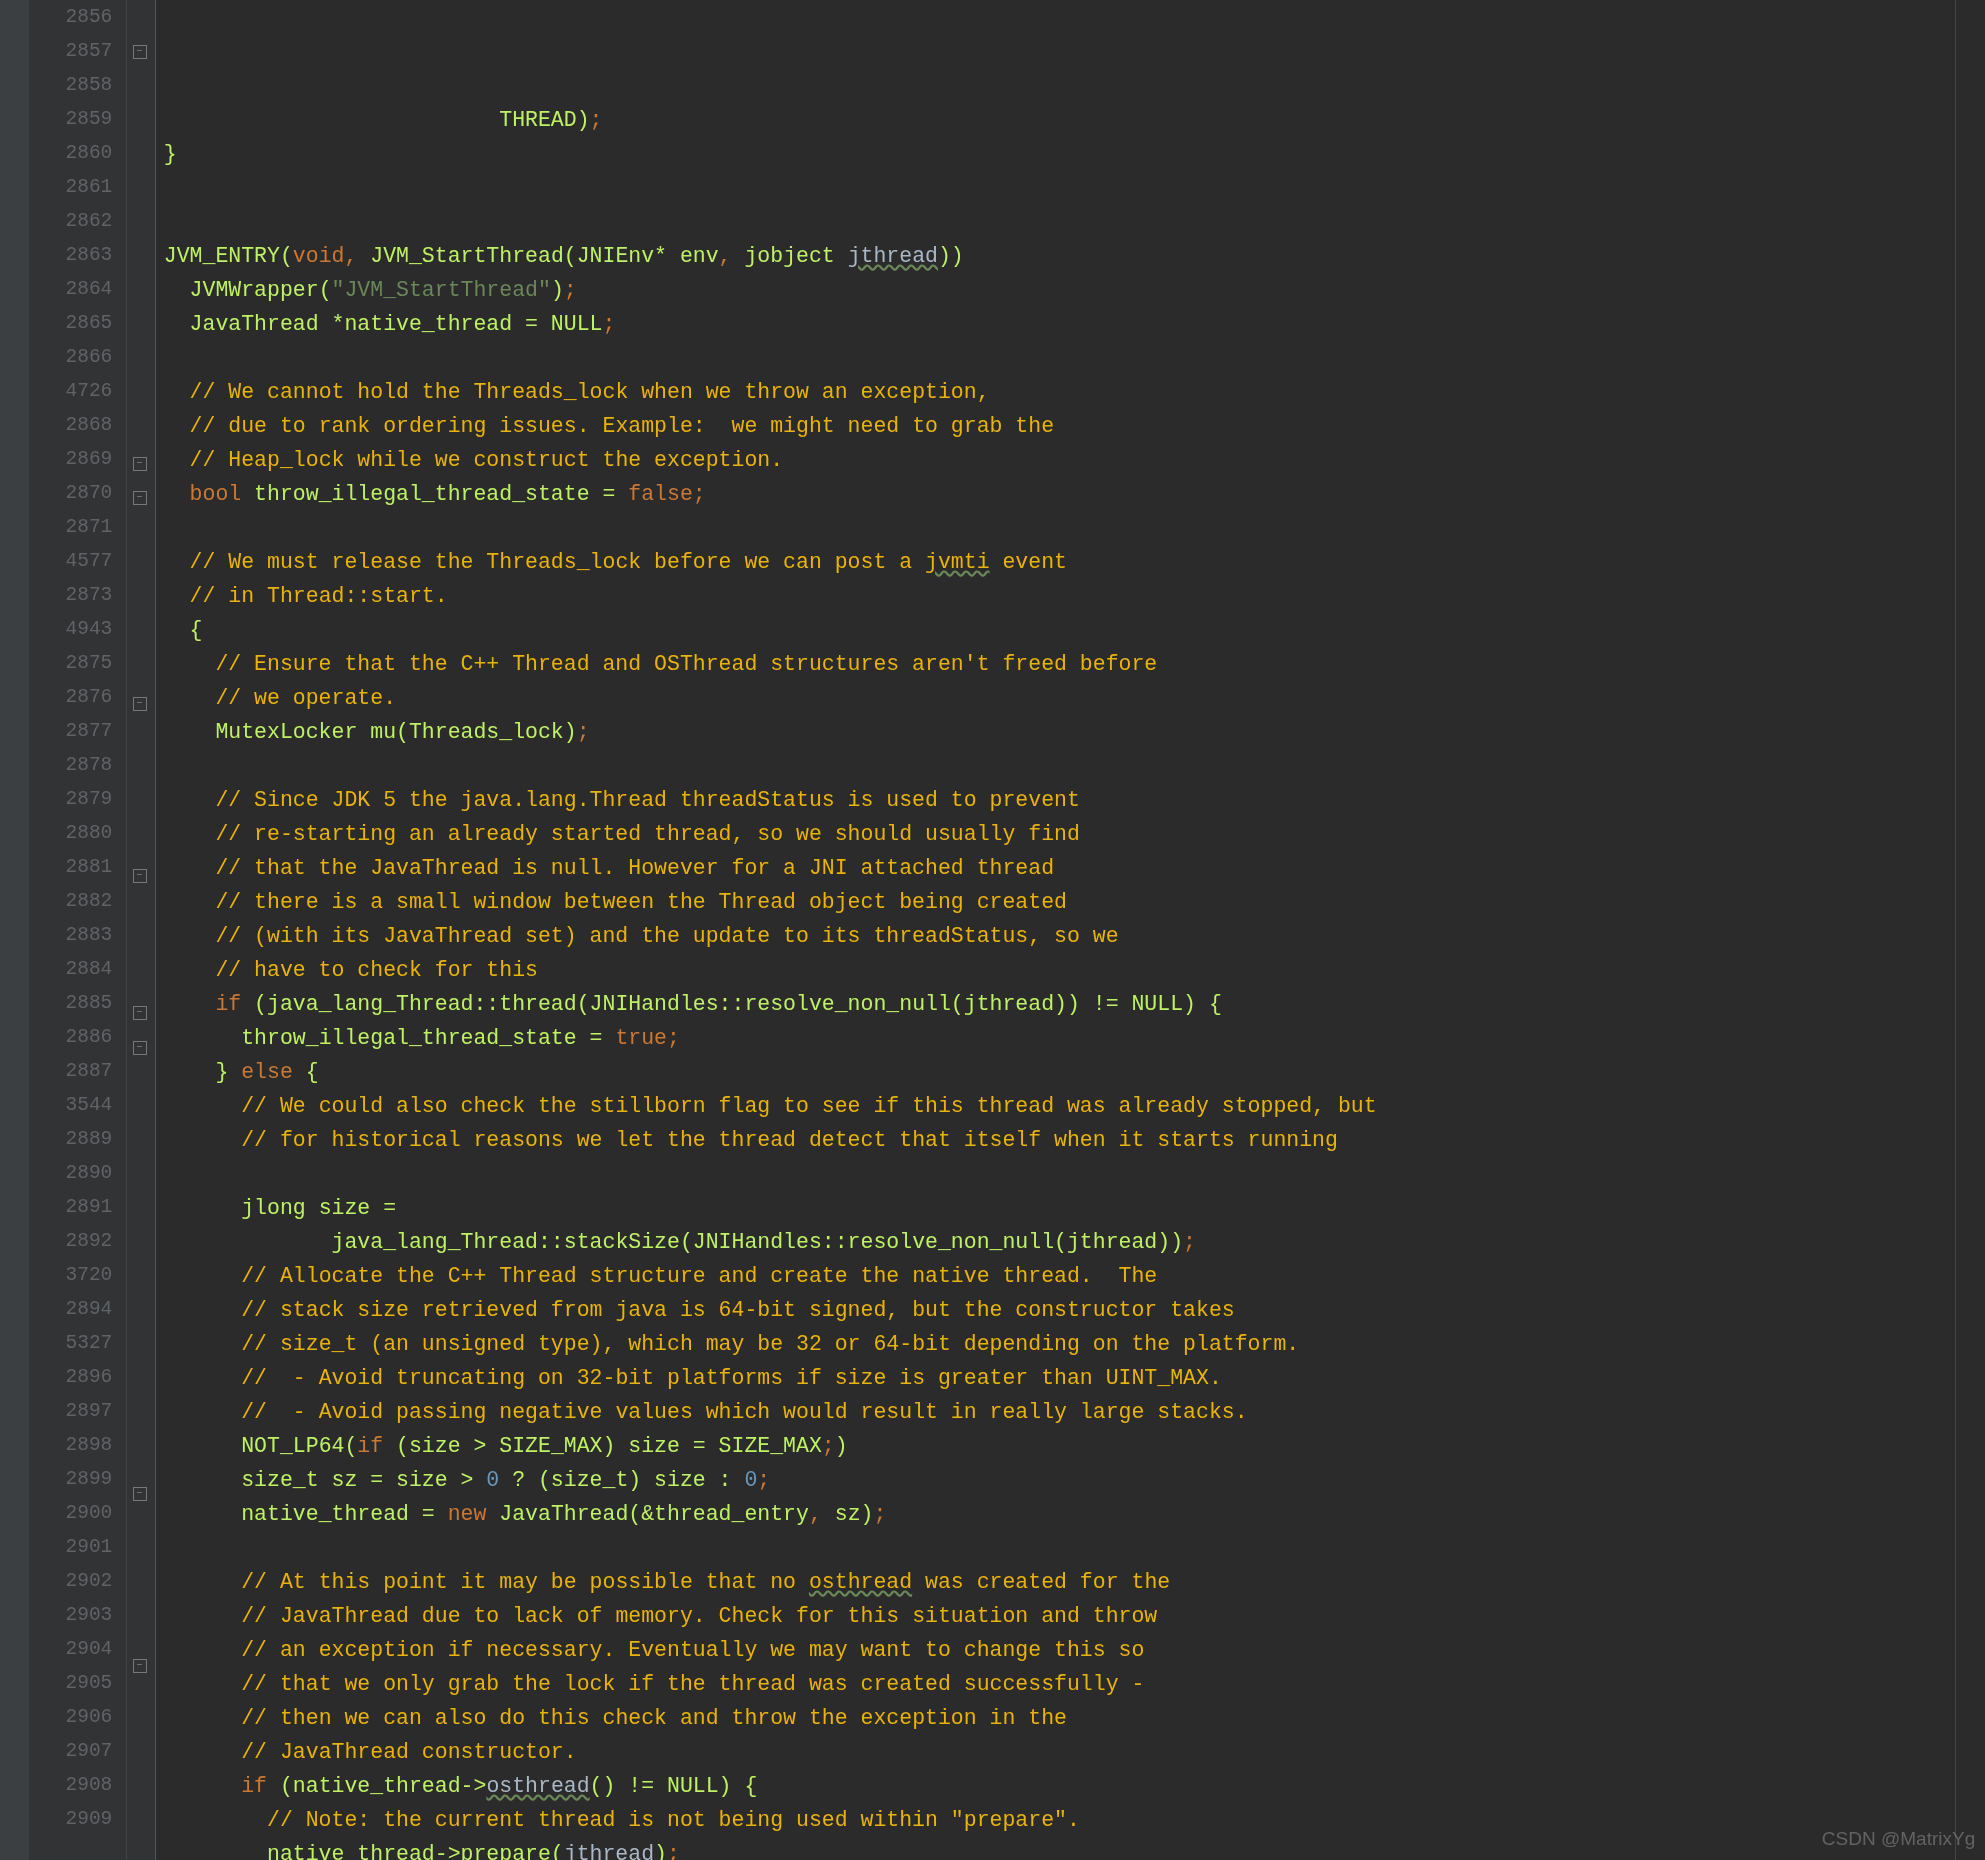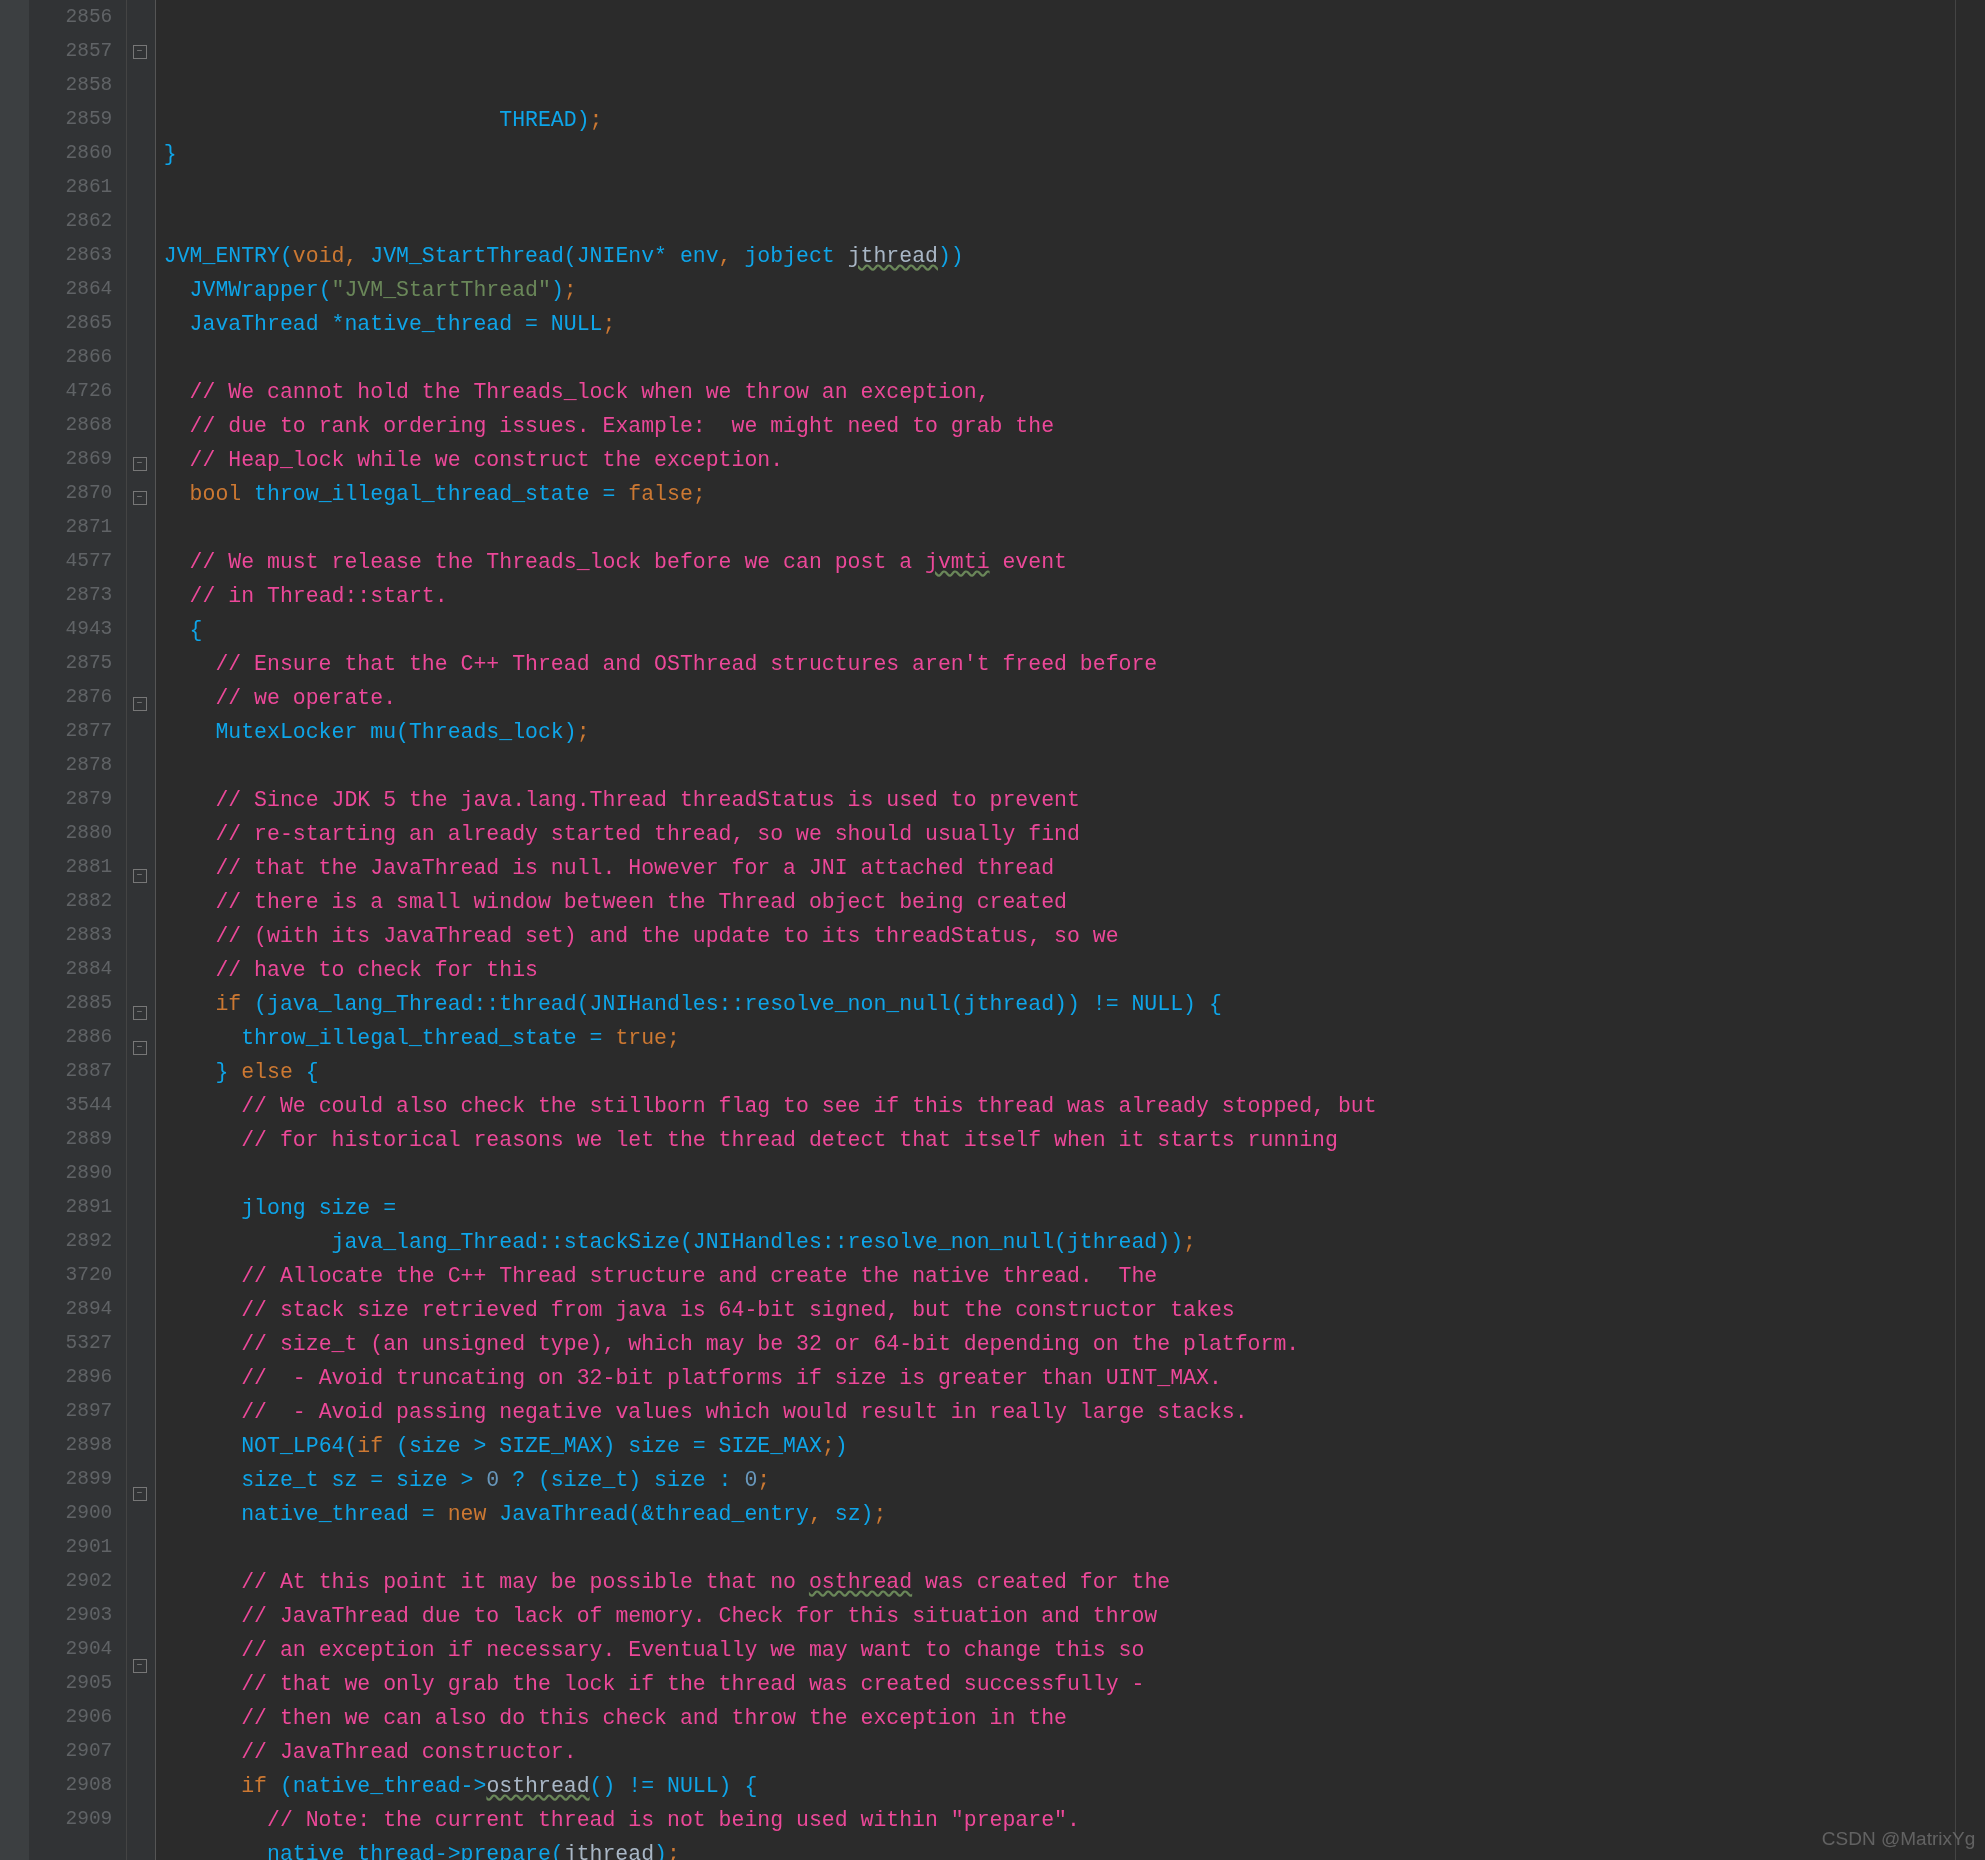--- a/index.html
+++ b/index.html
@@ -60,23 +60,23 @@
     white-space: pre;
     background: #2b2b2b;
     position: relative;
   }
   .code-line {
     height: 34px;
     line-height: 34px;
   }
   .kw { color: #cc7832; }
   .str { color: #6a8759; }
-  .cmt { color: #ec4899; }
+  .cmt { color: #eab308; }
   .num { color: #6897bb; }
-  .id { color: #0ea5e9; }
+  .id { color: #bef264; }
   .op { color: #cc7832; }
   .squiggle {
     text-decoration: underline;
     text-decoration-style: wavy;
     text-decoration-color: #6a8759;
   }
   .right-margin {
     position: absolute;
     left: 1799px;
     top: 0;

